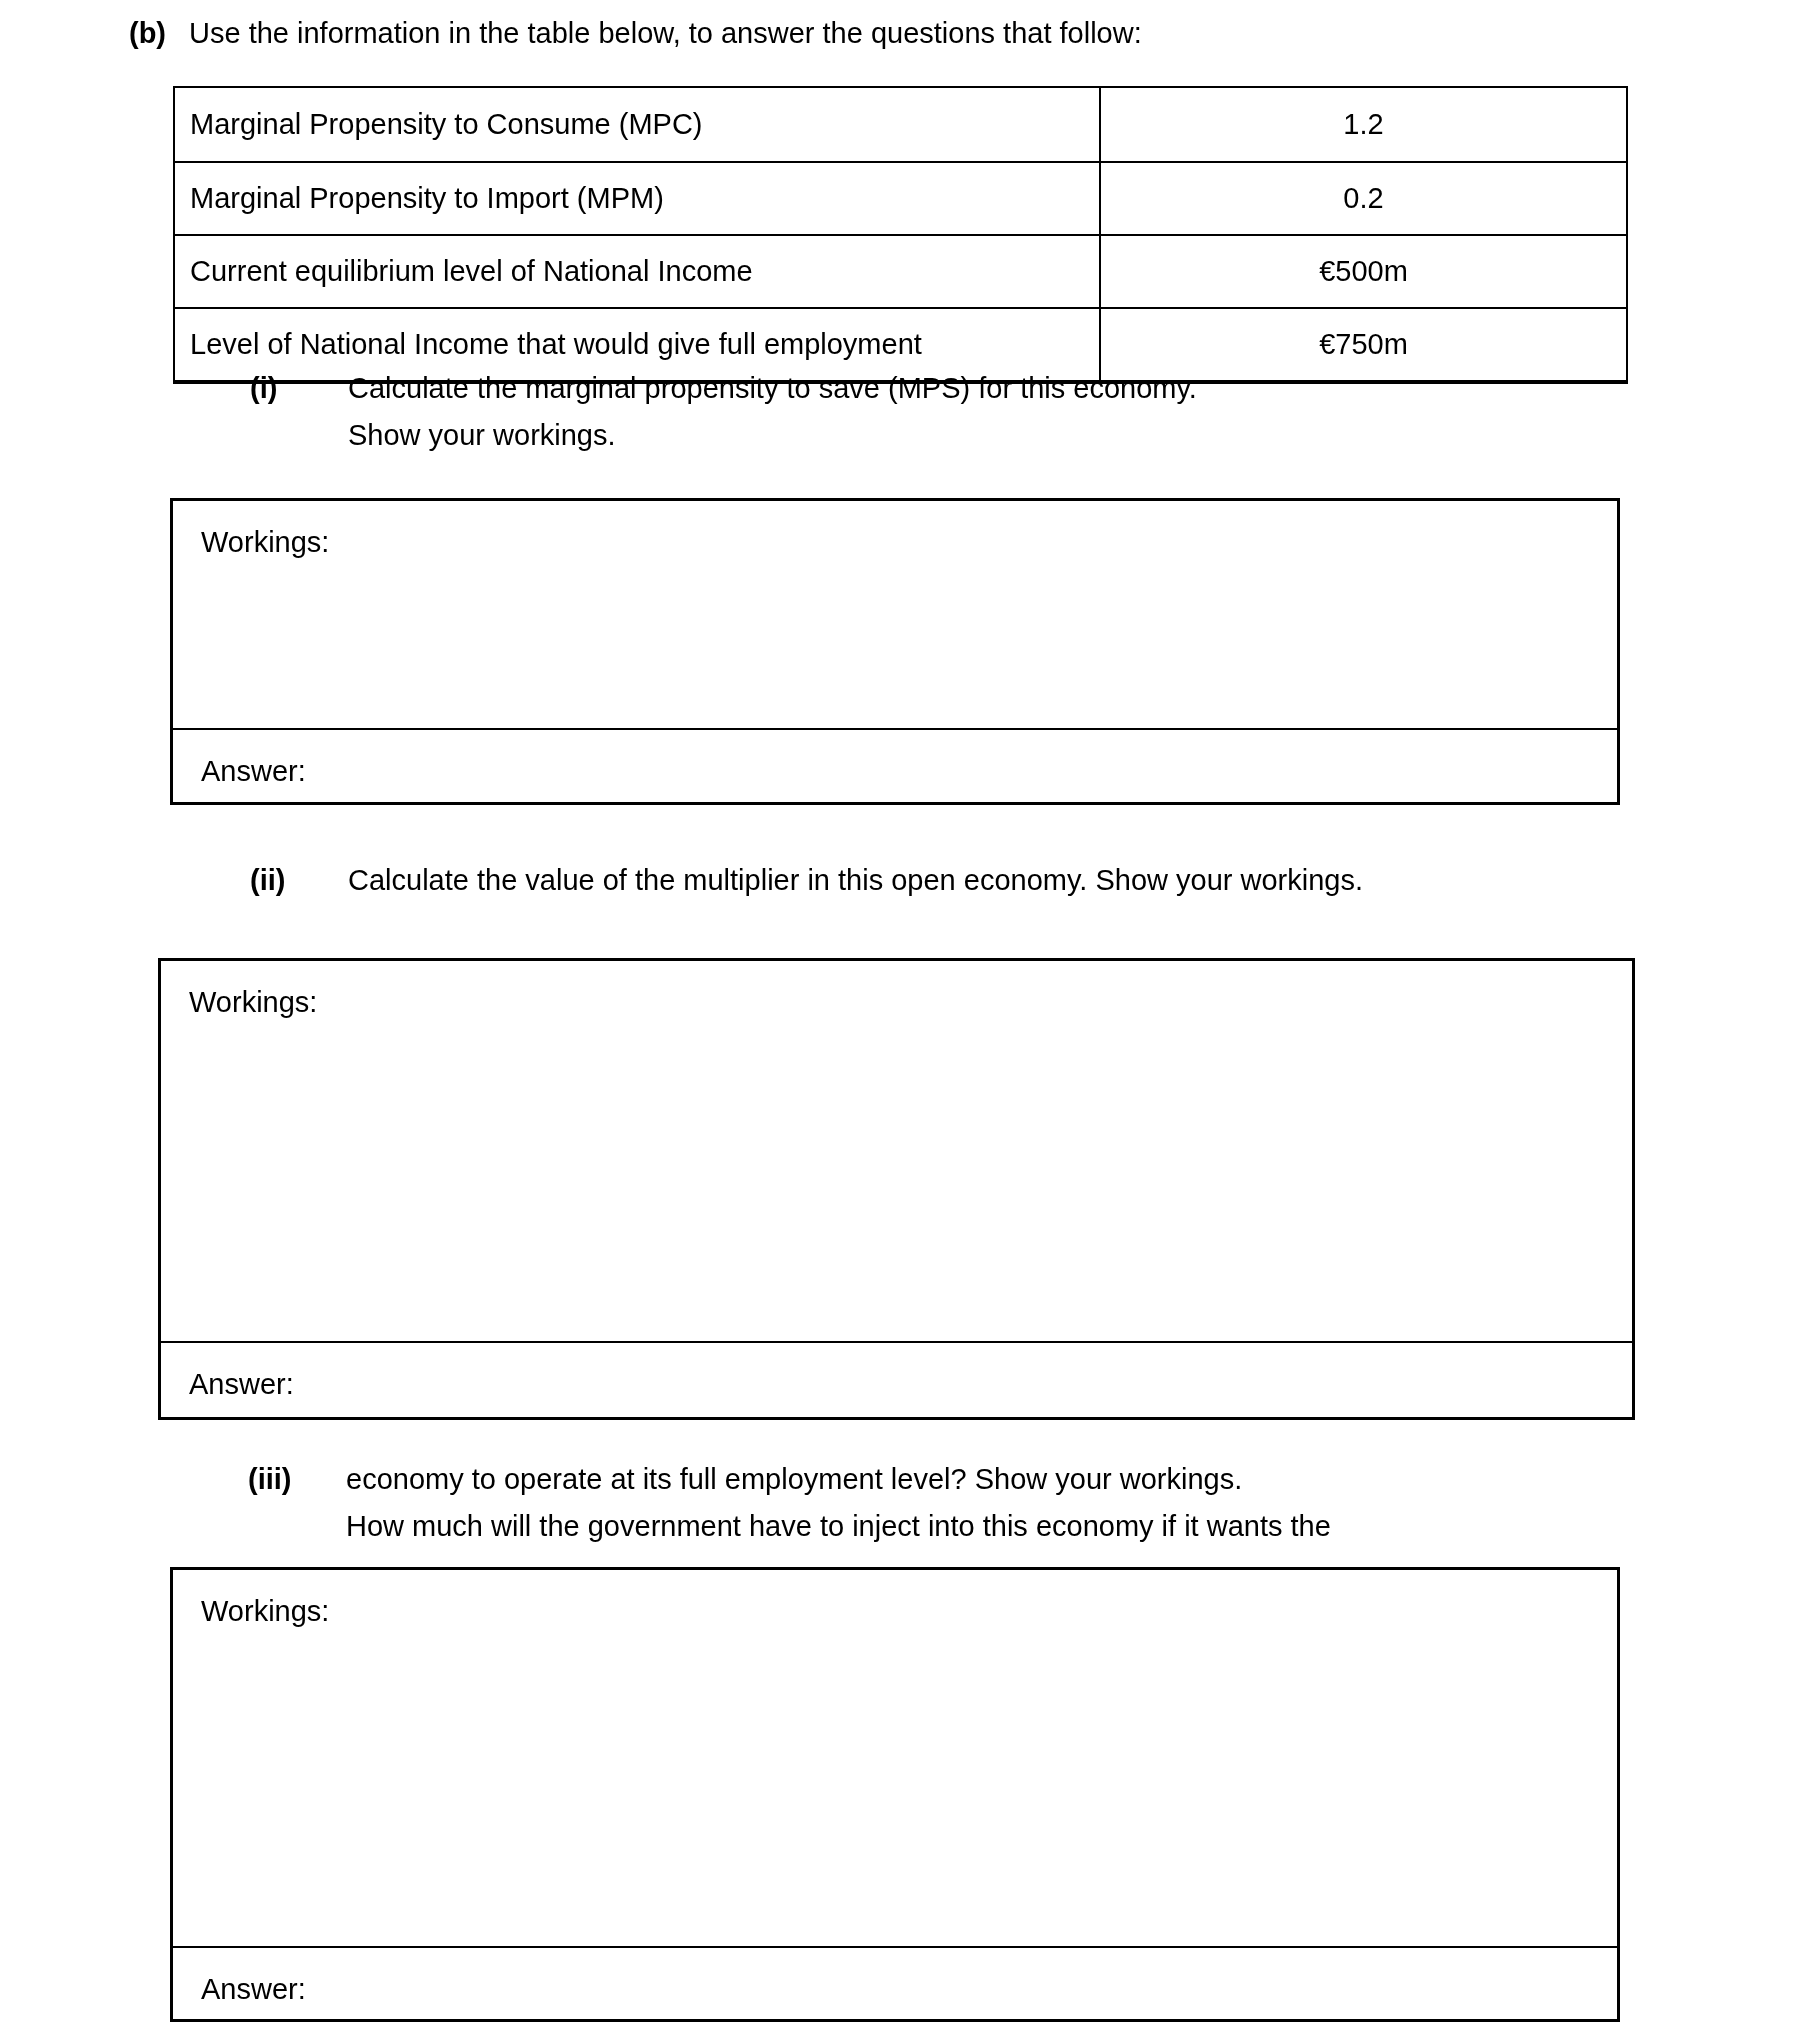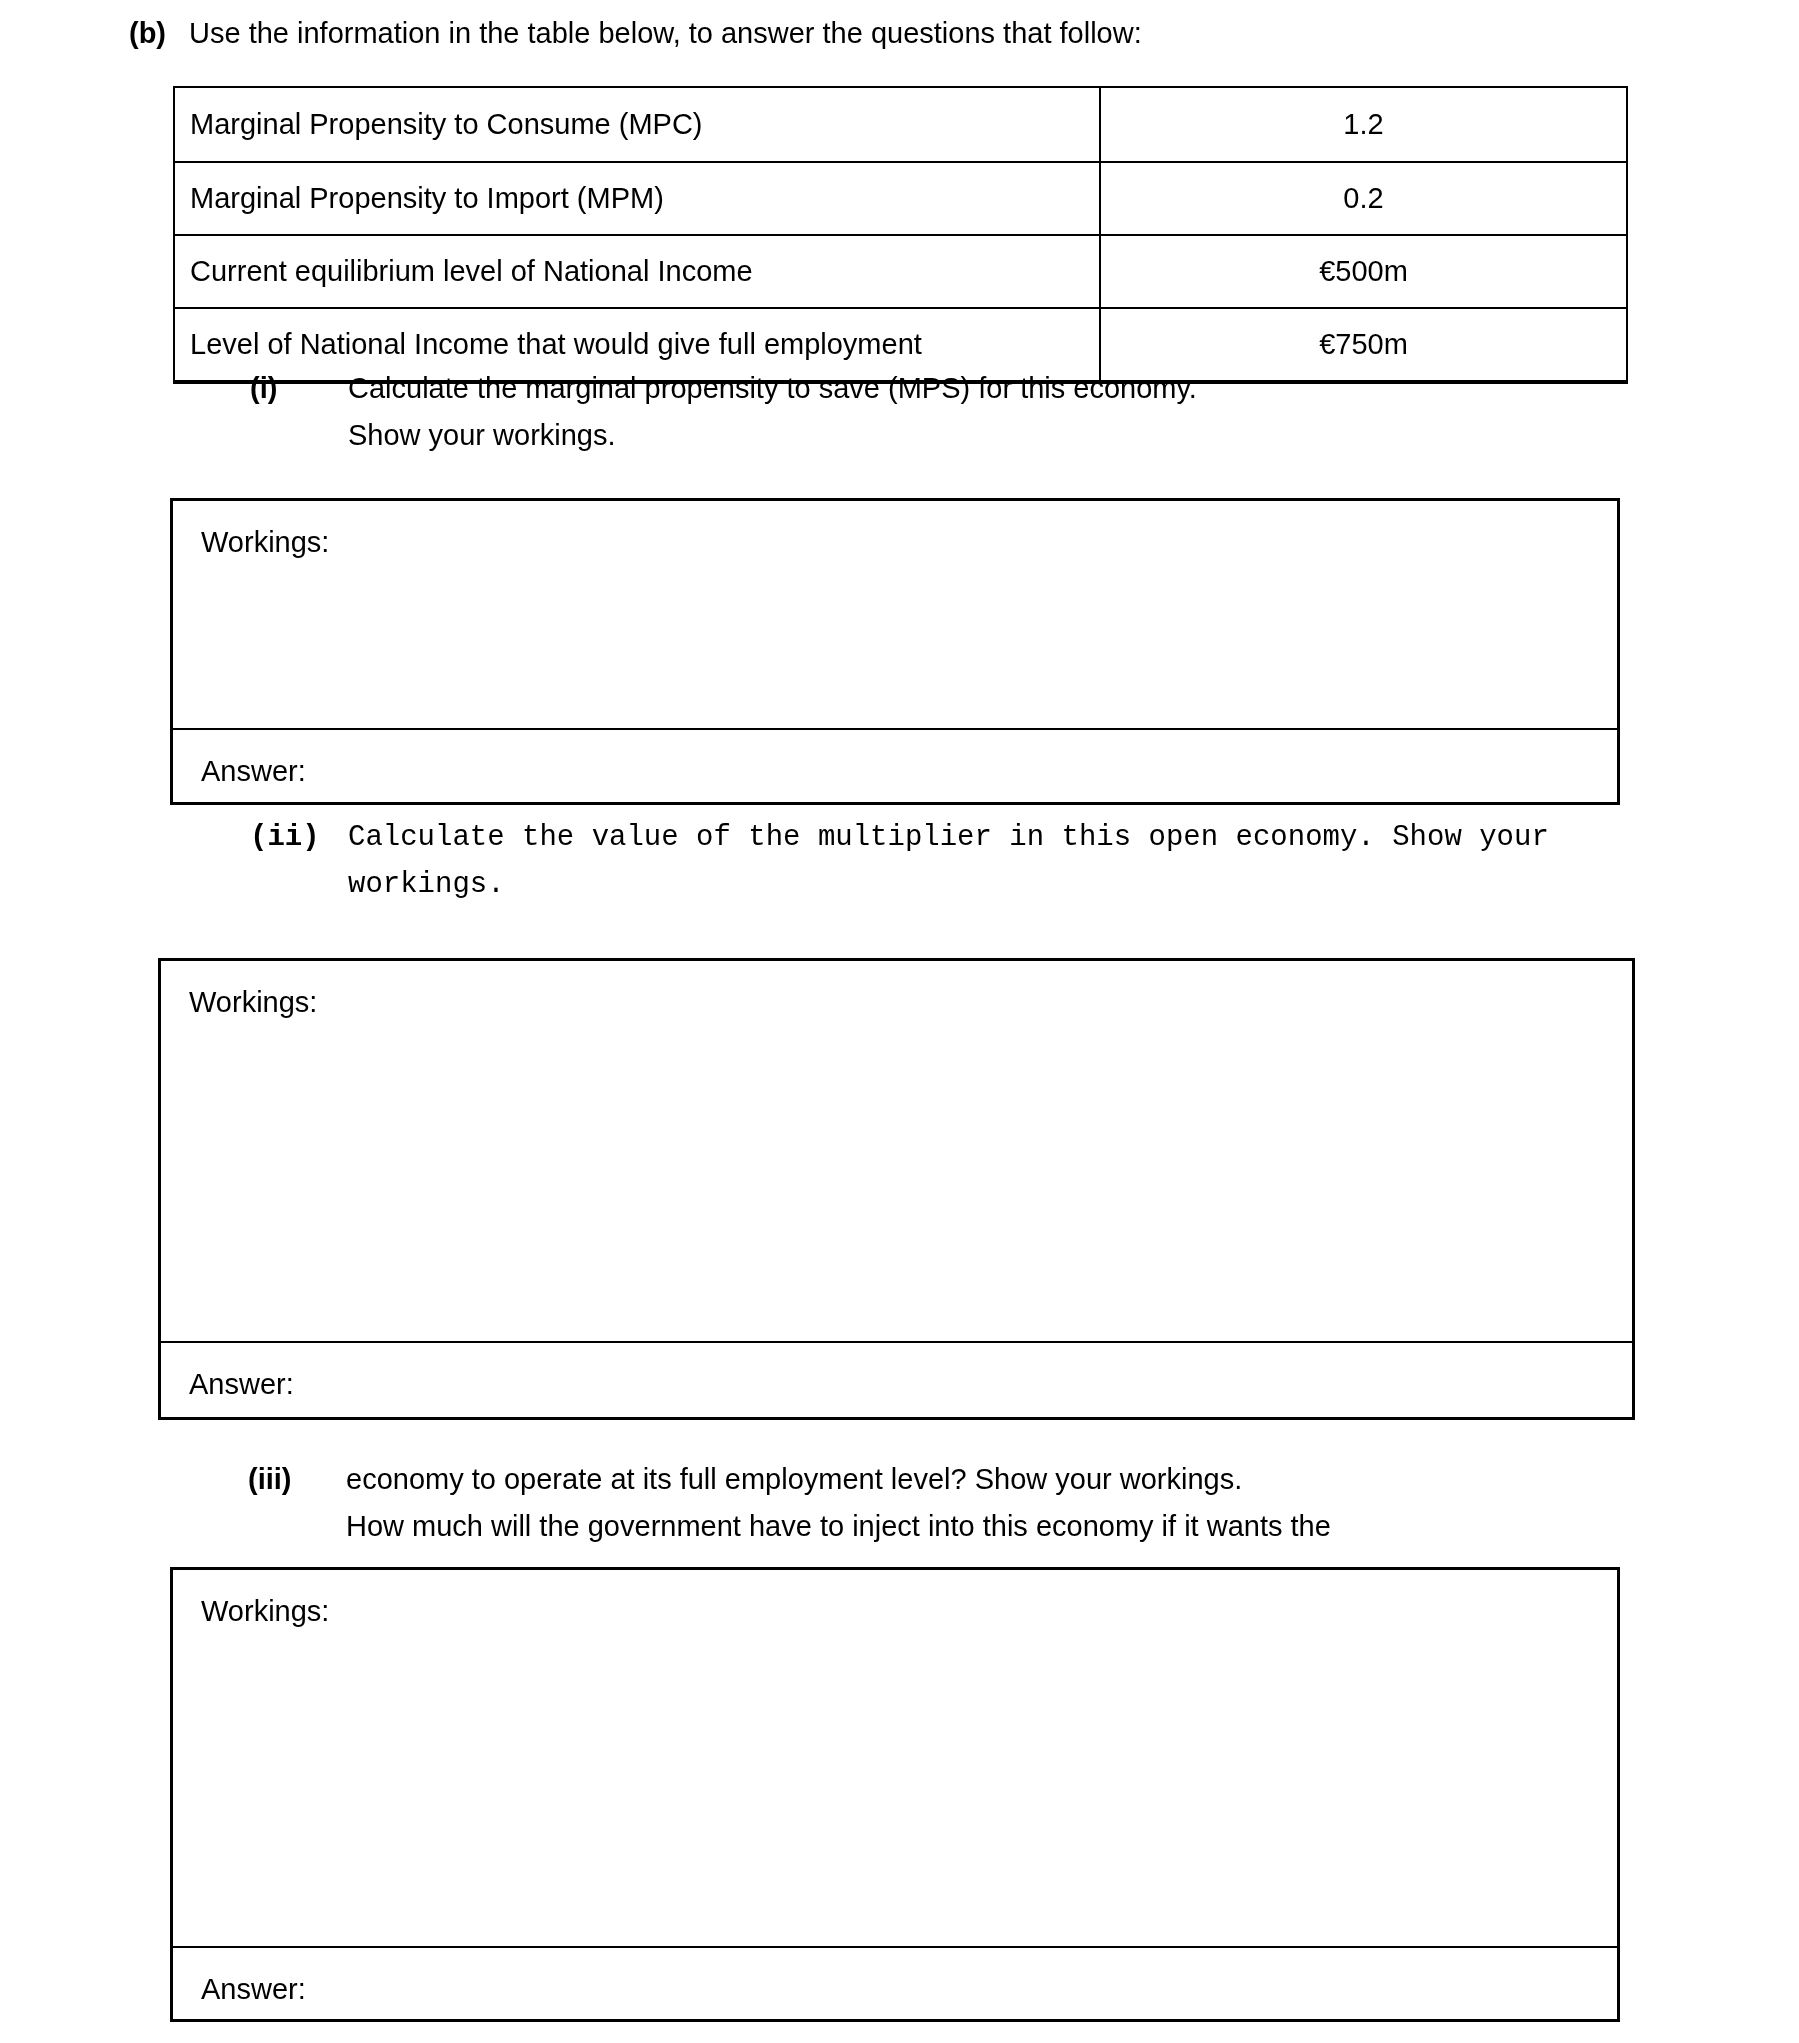--- a/index.html
+++ b/index.html
@@ -32,21 +32,21 @@
     display: flex; align-items: center;
     padding-left: 15px; overflow: hidden; white-space: nowrap;
   }
   .cell-value { flex: 1; display: flex; align-items: center; justify-content: center; }
 
   
   .question { line-height: 47px; }
   .q-num { position: absolute; left: 0; top: 0; font-weight: bold; }
   .q-lines { margin-left: 98px; }
   .q1 { left: 250px; top: 365px; width: 1376px; }
-  .q2 { left: 250px; top: 814px; width: 1376px; font-family: Liberation Mono, monospace; }
+  .q2 { left: 250px; top: 857px; width: 1376px; }
   .q3 { left: 248px; top: 1456px; width: 1376px; }
 
   
   .answer-box {
     border: 3px solid #000;
     background: #fff;
     display: flex; flex-direction: column;
   }
   .box-1 { left: 170px; top: 498px;  width: 1450px; height: 307px; }
   .box-2 { left: 158px; top: 958px;  width: 1477px; height: 462px; }

